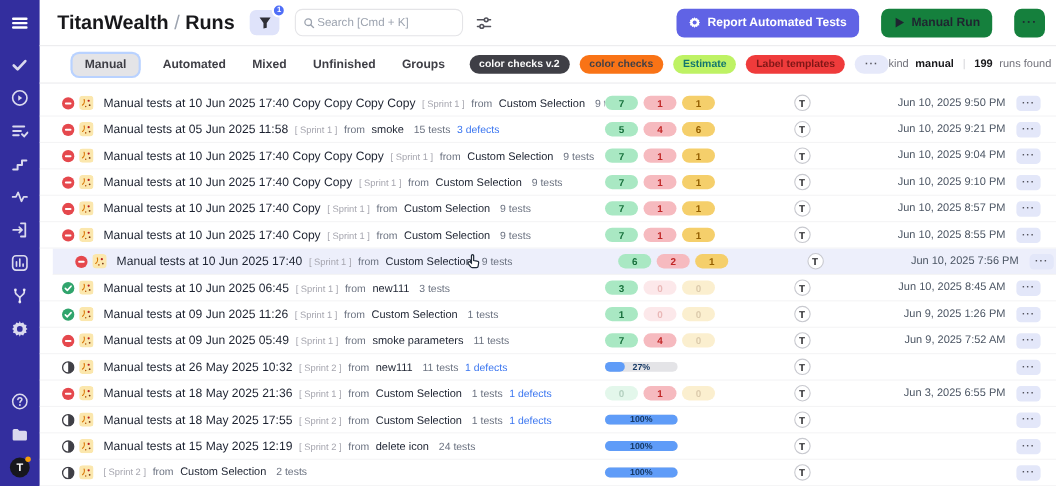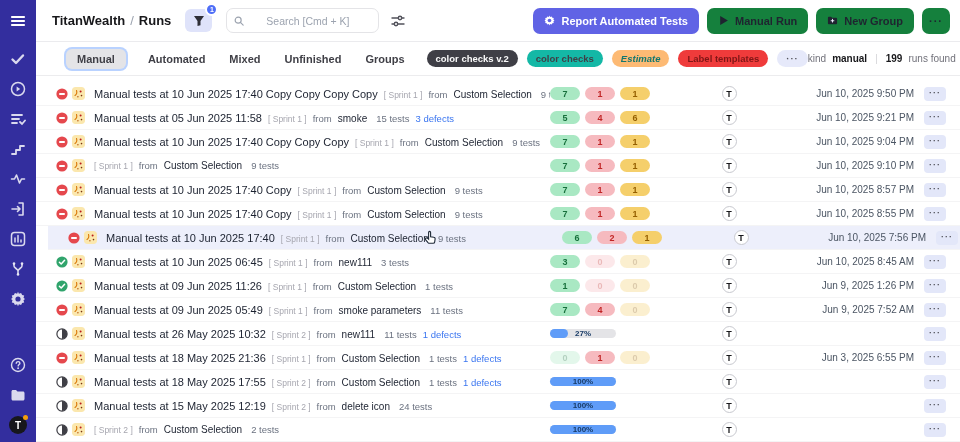--- a/index.html
+++ b/index.html
@@ -19,37 +19,37 @@
     font-size:10px; font-weight:700; display:flex; align-items:center; justify-content:center;
     position:relative; margin-bottom:0; }
   .sb-avatar .dot { position:absolute; top:-1px; right:-1px; width:5px; height:5px;
     border-radius:50%; background:#f59e0b; }
 
   .main { flex:1; display:flex; flex-direction:column; min-width:0; }
 
   
   .topbar { height:42px; display:flex; align-items:center; padding:0 10px 0 16px;
     border-bottom:1px solid #ebebee; flex-shrink:0; }
-  .crumb { font-size:13px; font-weight:700; color:#18181b; white-space:nowrap; }
+  .crumb { font-size:18px; font-weight:700; color:#18181b; white-space:nowrap; }
   .crumb .sep { color:#9ca3af; font-weight:400; padding:0 5px; }
   .filter-btn { position:relative; margin-left:14px; width:27px; height:23px; border-radius:6px;
     background:#dfe3fa; border:none; display:flex; align-items:center; justify-content:center;
     cursor:pointer; color:#2f2f36; }
   .filter-btn svg { width:12px; height:12px; }
   .filter-badge { position:absolute; top:-6px; right:-6px; min-width:13px; height:13px;
     border-radius:50%; background:#4f6ef7; border:2px solid #fff; color:#fff; font-size:7px;
     font-weight:700; display:flex; align-items:center; justify-content:center; }
   .search-box { margin-left:14px; width:153px; height:25px; border:1px solid #e4e4e7;
-    border-radius:7px; display:flex; align-items:center; padding:0 7px; gap:22px; color:#9ca3af; }
+    border-radius:7px; display:flex; align-items:center; padding:0 7px; gap:2px; color:#9ca3af; }
   .search-box svg { width:10px; height:10px; flex-shrink:0; }
   .search-box input { border:none; outline:none; width:100%; font-size:10.5px;
     font-family:inherit; color:#3f3f46; background:transparent; }
   .search-box input::placeholder { color:#9ca3af; }
   .sliders-icon { margin-left:12px; color:#52525b; width:14px; height:14px; cursor:pointer; }
-  .topbar-actions { margin-left:auto; display:flex; align-items:center; gap:8px; }
+  .topbar-actions { margin-left:auto; display:flex; align-items:center; gap:20px; }
   .btn { height:26px; border:none; border-radius:7px; font-size:11px; font-weight:700;
     font-family:inherit; display:flex; align-items:center; gap:6px; padding:0 11px;
     cursor:pointer; white-space:nowrap; }
   .btn svg { width:11px; height:11px; }
   .btn.primary { background:#6063e5; color:#fff; }
   .btn.light { background:#15803d; color:#1f2430; }
   .btn.square { width:28px; padding:0; justify-content:center; font-weight:700; letter-spacing:1px; }
 
   
   .filterbar { height:34px; display:flex; align-items:center; padding:0 12px 0 16px;
@@ -57,22 +57,22 @@
   .selectall-icon { width:14px; height:14px; color:#6b7280; margin-right:14px; cursor:pointer; }
   .tabs { display:flex; align-items:center; gap:20px; }
   .tab { font-size:11px; font-weight:600; color:#3f3f46; background:none; border:none;
     font-family:inherit; cursor:pointer; padding:4px 2px; }
   .tab.active { background:#e4e4e7; border-radius:6px; padding:4px 11px;
     box-shadow:0 0 0 2px #b9d2ff; }
   .tags { display:flex; align-items:center; gap:9px; margin-left:20px; }
   .tag { font-size:9.5px; font-weight:700; padding:3px 9px; border-radius:9px; cursor:pointer;
     white-space:nowrap; border:none; font-family:inherit; }
   .tag.dark { background:#3f3f46; color:#fafafa; }
-  .tag.gray { background:#14b8a6; color:#3f3f46; }
-  .tag.teal { background:#fdba74; color:#12766e;font-style:italic; }
+  .tag.gray { background:#f97316; color:#3f3f46; }
+  .tag.teal { background:#bef264; color:#12766e; }
   .tag.red  { background:#ef3b3b; color:#7f1616; }
   .tag.more { background:#e6e9fa; color:#52525b; letter-spacing:1px; }
   .fsummary { margin-left:auto; display:flex; align-items:center; gap:6px; font-size:10px;
     color:#71717a; white-space:nowrap; }
   .fsummary b { color:#18181b; }
   .fsummary .bar { color:#d4d4d8; padding:0 2px; }
 
   
   .runs-list { flex:1; overflow:hidden; padding-top:6px; }
   .run-row { display:grid; height:24px;
@@ -233,27 +233,20 @@
               <circle cx="6" cy="6" r="2" fill="#6063e5"></circle>
             </svg>
           <span>Report Automated Tests</span>
         </button>
         <button class="btn light">
           <svg viewBox="0 0 10 10" fill="currentColor">
               <path d="M2 1l7 4-7 4z"></path>
             </svg>
           <span>Manual Run</span>
         </button>
-        <button class="btn light">
-          <svg viewBox="0 0 12 12" fill="currentColor">
-              <path d="M1 3c0-.6.4-1 1-1h2.5l1 1H10c.6 0 1 .4 1 1v5c0 .6-.4 1-1 1H2c-.6 0-1-.4-1-1z"></path>
-              <path d="M6 4.7v3M4.5 6.2h3" stroke="#e9ecfb" stroke-width="1.1" stroke-linecap="round"></path>
-            </svg>
-          <span>New Group</span>
-        </button>
         <button class="btn light square">
           <span>···</span>
         </button>
       </div>
     </header>
 
     <div class="filterbar">
       <span class="selectall-icon">
         <svg viewBox="0 0 14 14" fill="none" stroke="currentColor" stroke-width="1.4">
             <rect x="1.5" y="1.5" width="11" height="11" rx="2.5"></rect>
@@ -416,20 +409,21 @@
     <span class="run-avatar">
       <svg viewBox="0 0 13 13">
               <rect width="13" height="13" rx="3" fill="#fbe7ad"></rect>
               <path d="M3 8.5c1.5-1 2-3.5 1.5-5" fill="none" stroke="#d97706" stroke-width="1.1" stroke-linecap="round"></path>
               <circle cx="8.6" cy="4.6" r="1" fill="#b91c1c"></circle>
               <circle cx="9.5" cy="8.6" r=".8" fill="#78350f"></circle>
               <circle cx="5.9" cy="9.8" r=".7" fill="#b45309"></circle>
             </svg>
     </span>
     <div class="titlecell">
+      <span class="rt-title">Manual tests at 10 Jun 2025 17:40 Copy Copy</span>
       <span class="rt-sprint">[ Sprint 1 ]</span>
       <span class="rt-from">from</span>
       <span class="rt-src">Custom Selection</span>
       <span class="rt-tests">9 tests</span>
 
     </div>
     <div class="statscell">
       <div class="pills">
         <span class="pill p-pass">7</span>
         <span class="pill p-fail">1</span>

